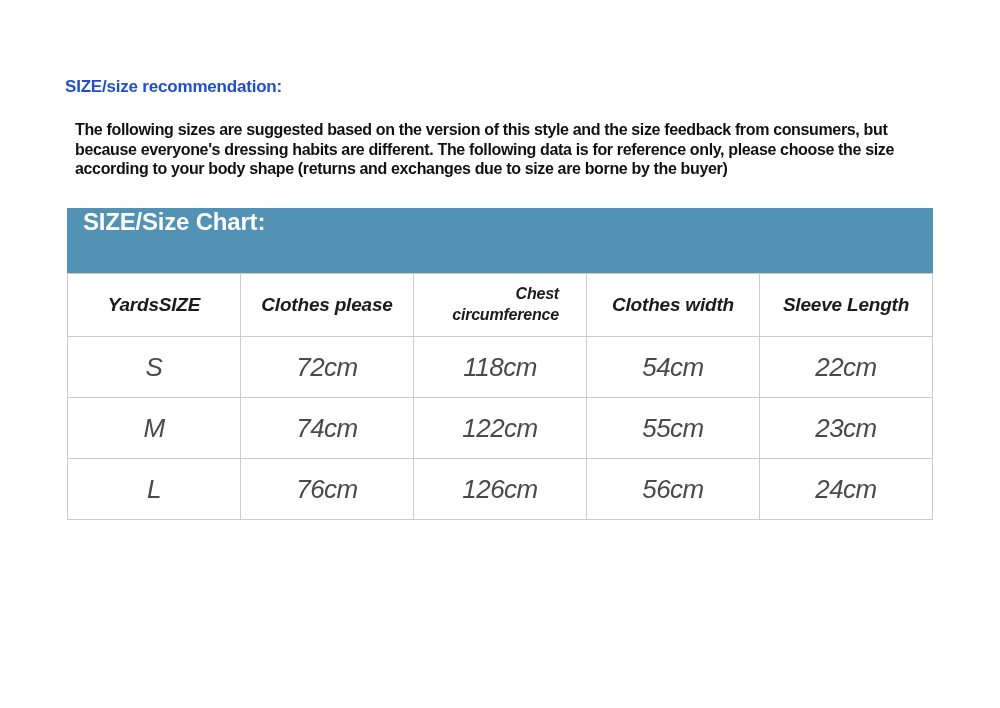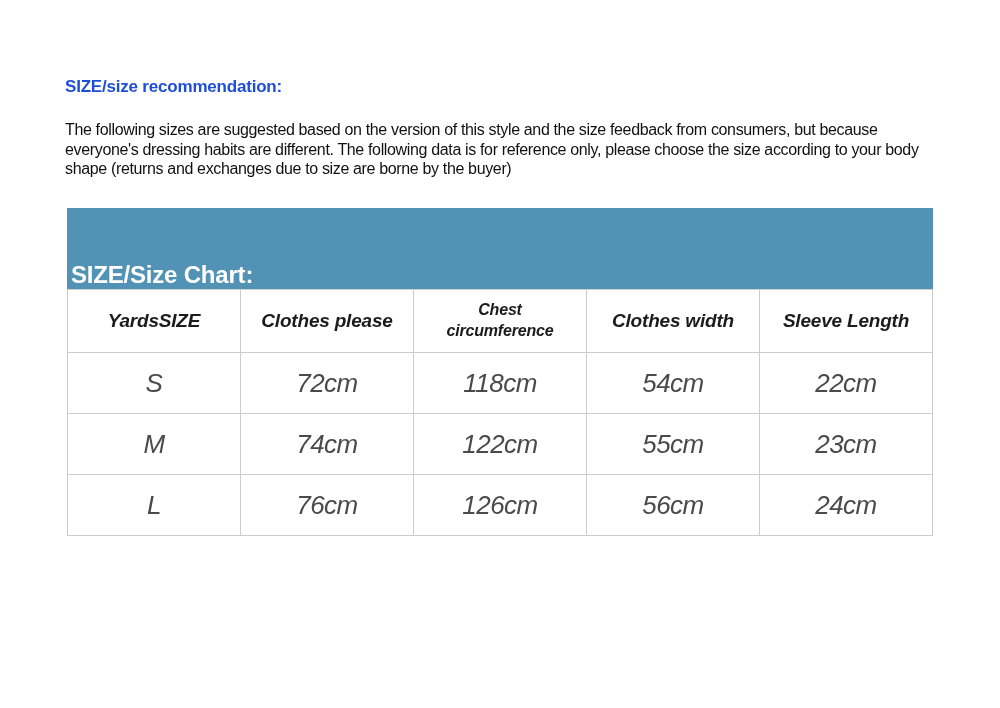--- a/index.html
+++ b/index.html
@@ -19,42 +19,42 @@
     left: 65px;
     top: 77px;
     margin: 0;
     font-size: 17px;
     font-weight: bold;
     color: #1d4ed8;
     letter-spacing: -0.2px;
   }
   .rec-body {
     position: absolute;
-    left: 65px;
+    left: 75px;
     top: 120px;
     width: 878px;
     margin: 0;
     font-size: 16px;
-    font-weight: normal;
+    font-weight: bold;
     color: #111111;
     line-height: 19.5px;
     letter-spacing: -0.35px;
   }
   .chart {
     position: absolute;
     left: 67px;
     top: 208px;
     width: 866px;
   }
   .chart-title-bar {
-    height: 81px;
+    height: 65px;
     background: #5192b5;
     display: flex;
-    align-items: flex-end;
-    padding-left: 4px;
+    align-items: flex-start;
+    padding-left: 16px;
     box-sizing: border-box;
     color: #ffffff;
     font-size: 24px;
     font-weight: bold;
     letter-spacing: -0.2px;
   }
   table.size-table {
     width: 100%;
     border-collapse: collapse;
     table-layout: fixed;
@@ -73,21 +73,21 @@
     font-weight: bold;
     color: #1c1c1c;
     letter-spacing: -0.2px;
   }
   .size-table thead th.chest {
     font-size: 16px;
   }
   .chest-wrap {
     display: inline-block;
     width: 118px;
-    text-align: center;
+    text-align: right;
     line-height: 1.3;
   }
   .size-table tbody td {
     height: 60px;
     font-size: 26px;
     font-weight: normal;
     color: #4a4a4a;
     letter-spacing: -0.5px;
   }
 </style>

